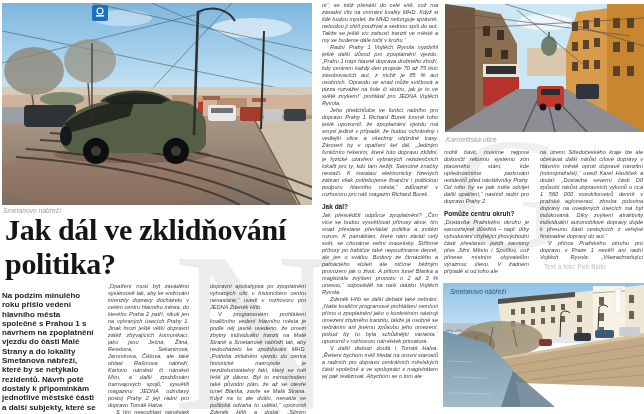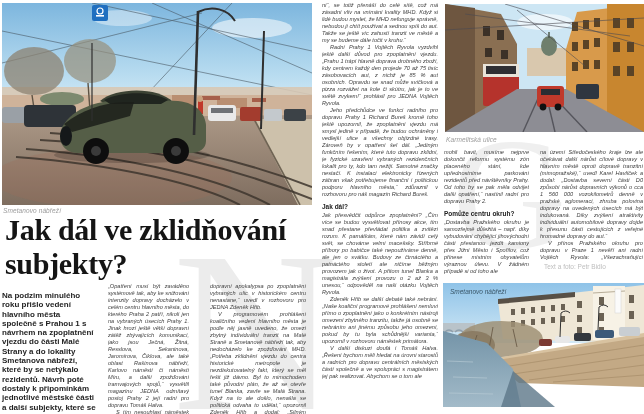--- a/index.html
+++ b/index.html
@@ -141,21 +141,21 @@
       <line x1="262" y1="28" x2="259" y2="126" stroke-width="2"></line>
       <line x1="90" y1="40" x2="90" y2="118" stroke-width="1.2"></line>
     </g>
 
     <rect x="90" y="2" width="16" height="16" rx="2" fill="#1f6fc0"></rect>
     <circle cx="98" cy="8" r="3" fill="none" stroke="#ffffff" stroke-width="1.2"></circle>
     <rect x="94" y="12" width="8" height="1.6" fill="#ffffff"></rect>
   </svg>
   <div class="cap" style="left:3px;top:207px;">Smetanovo nábřeží</div>
 
-  <h1 class="headline"><span>Jak dál ve zklidňování</span><br><span>subjekty?</span></h1>
+  <h1 class="headline"><span>Jak dál ve zklidňování</span><br><span>politika?</span></h1>
 
   <div class="lead">Na podzim minulého roku přišlo vedení hlavního města společně s Prahou 1 s návrhem na zpoplatnění vjezdu do části Malé Strany a do lokality Smetanova nábřeží, které by se netýkalo rezidentů. Návrh poté dostaly k připomínkám jednotlivé městské části a další subjekty, které se k němu většinou postavily odmítavě.</div>
 
   <div class="col col2">
     <p>„Opatření musí být zaváděno systémově tak, aby ke snižování intenzity dopravy docházelo v celém centru hlavního města, do kterého Praha 2 patří, nikoli jen na vybraných úsecích Prahy 1. Jinak hrozí ještě větší dopravní zátěž zbývajících komunikací, jako jsou Ječná, Žitná, Resslova, Sekaninova, Jaromírova, Čiklova, ale také oblast Rašínova nábřeží, Karlovo náměstí či náměstí Míru, a další zpožďování tramvajových spojů,“ vysvětlil magazínu JEDNA odmítavý postoj Prahy 2 její radní pro dopravu Tomáš Halva.</p>
     <p class="ind">S tím nesouhlasí náměstek primátora pro dopravu Zdeněk Hřib. „Naší zásadou je dělat veškerá dopravní opatření na základě dat. V tomto případě máme k dispozici dopravní modely, ze kterých jasně vyplývá, že žádná</p>
   </div>
 
   <div class="col col3">
     <p>dopravní apokalypsa po zpoplatnění vybraných ulic v historickém centru nenastane,“ uvedl v rozhovoru pro JEDNA Zdeněk Hřib.</p>

